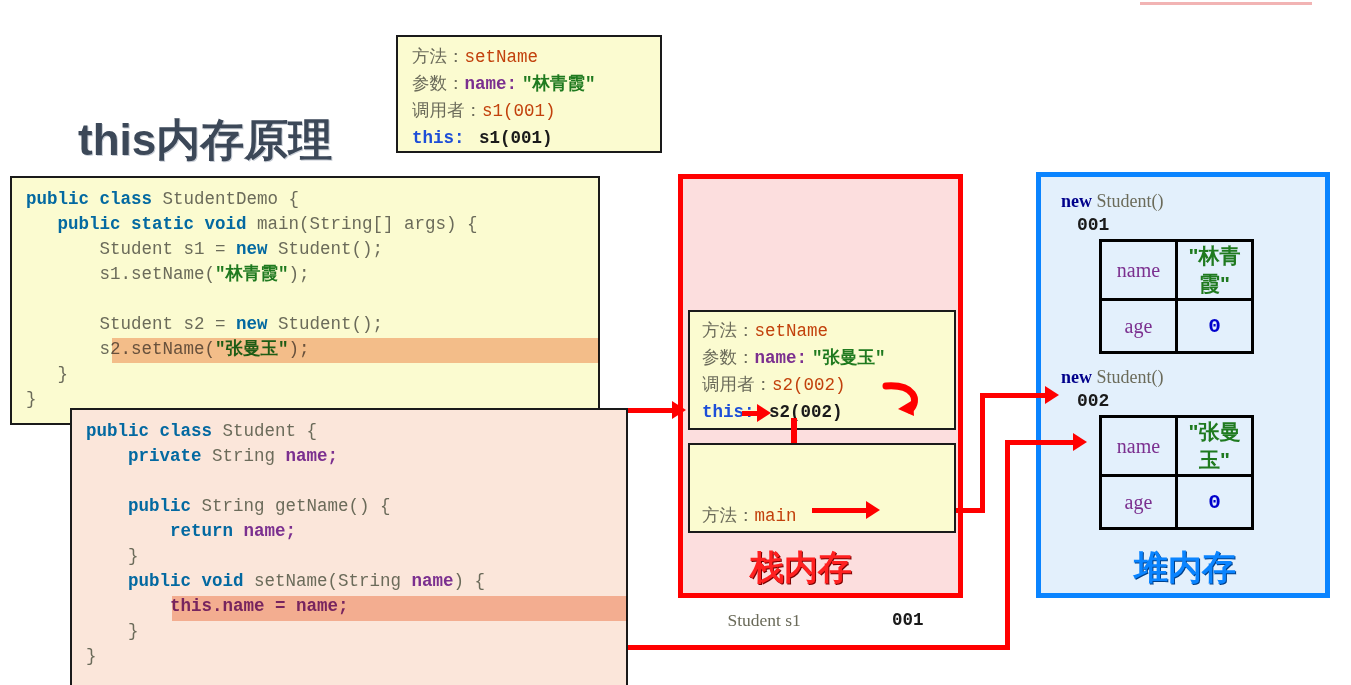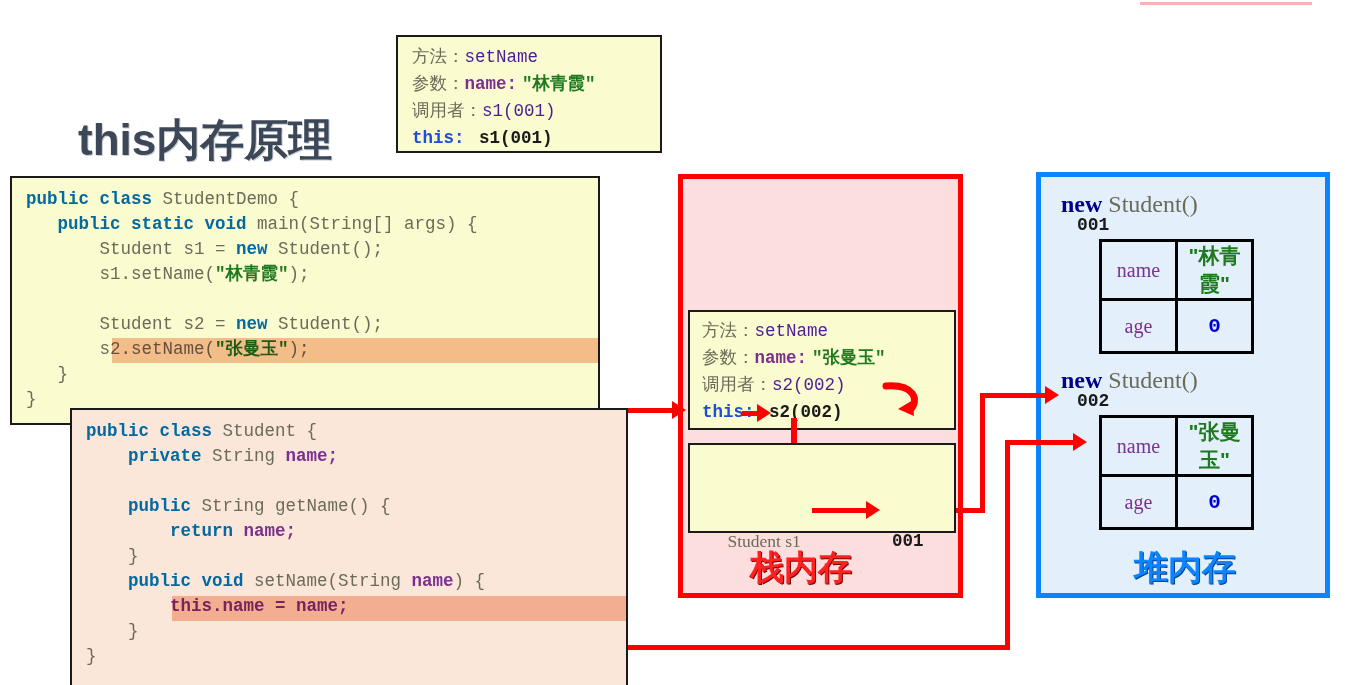--- a/index.html
+++ b/index.html
@@ -56,21 +56,21 @@
     background:#fbfbd0;border:2px solid #1a1a1a;
     font-family:"Liberation Sans",sans-serif;
     font-size:17.5px;line-height:26px;
     color:#6b6b5a;white-space:pre;
     box-sizing:border-box;
   }
   #frame-setname-top{left:396px;top:35px;width:266px;height:118px;padding:6px 0 0 14px;}
   #frame-setname-stack{left:688px;top:310px;width:268px;height:120px;padding:5px 0 0 12px;}
   #frame-main{left:688px;top:443px;width:268px;height:90px;padding:5px 0 0 12px;}
   .mono{font-family:"Liberation Mono",monospace;color:#1a1a1a;font-weight:bold;}
-  .monoplain{font-family:"Liberation Mono",monospace;color:#4c1d95;}
+  .monoplain{font-family:"Liberation Mono",monospace;color:#c2410c;}
   .pname{font-family:"Liberation Mono",monospace;color:#7b2f8f;font-weight:bold;}
   .pstr{font-family:"Liberation Mono",monospace;color:#1f7a1f;font-weight:bold;}
   .pthis{font-family:"Liberation Mono",monospace;color:#1d4ed8;font-weight:bold;}
   .serif{font-family:"Liberation Serif",serif;color:#6b6b5a;}
 
   
   #stack-region{
     left:678px;top:174px;width:285px;height:424px;
     background:#fcdede;border:5px solid #ff0000;box-sizing:border-box;
   }
@@ -86,21 +86,21 @@
     left:1036px;top:172px;width:294px;height:426px;
     background:#e3f0fc;border:5px solid #0a84ff;box-sizing:border-box;
   }
   #heap-label{
     left:1110px;top:545px;width:150px;text-align:center;
     font-family:"Liberation Sans",sans-serif;font-weight:bold;
     font-size:34px;color:#0a84ff;
     text-shadow:1px 1px 0 #00408a;
   }
   .newline{
-    font-family:"Liberation Serif",serif;font-size:24px;color:#6b6b5a;white-space:pre;
+    font-family:"Liberation Serif",serif;font-size:18px;color:#6b6b5a;white-space:pre;
   }
   .newline .kw2{color:#00008b;font-weight:bold;font-family:"Liberation Serif",serif;}
   .addr{font-family:"Liberation Mono",monospace;font-weight:bold;font-size:18px;color:#1a1a1a;}
   table.objtbl{
     border-collapse:collapse;
     font-family:"Liberation Serif",serif;
   }
   table.objtbl td{
     border:3px solid #000000;
     width:73px;height:50px;
@@ -192,20 +192,21 @@
 
 <svg class="abs" style="left:880px;top:378px;" width="46" height="52" viewBox="0 0 46 52">
   <path d="M6 8 C34 6 40 22 30 32" stroke="#ff0000" stroke-width="7" fill="none" stroke-linecap="round"></path>
   <polygon points="34,38 18,31 33,22" fill="#ff0000"></polygon>
 </svg>
 
 <div class="abs rl" style="left:791px;top:418px;width:6px;height:86px;"></div>
 <div class="abs arrow-d" style="left:785px;top:500px;"></div>
 
 <div class="abs frame" id="frame-main">
+  <div style="white-space:pre;"><span class="serif">方法：</span><span class="monoplain">main</span></div>
   <div style="position:relative;white-space:pre;">
     <span class="serif" style="margin-left:6px;">Student s1</span><span class="mono" style="position:absolute;left:190px;">001</span>
   </div>
   
 </div>
 
 <div class="abs rl" style="left:812px;top:508px;width:58px;height:5px;"></div>
 <div class="abs arrow-r" style="left:866px;top:501px;"></div>
 
 <div class="abs codebox" id="code-demo"><span class="kw">public class</span> <span class="ty">StudentDemo {</span>

